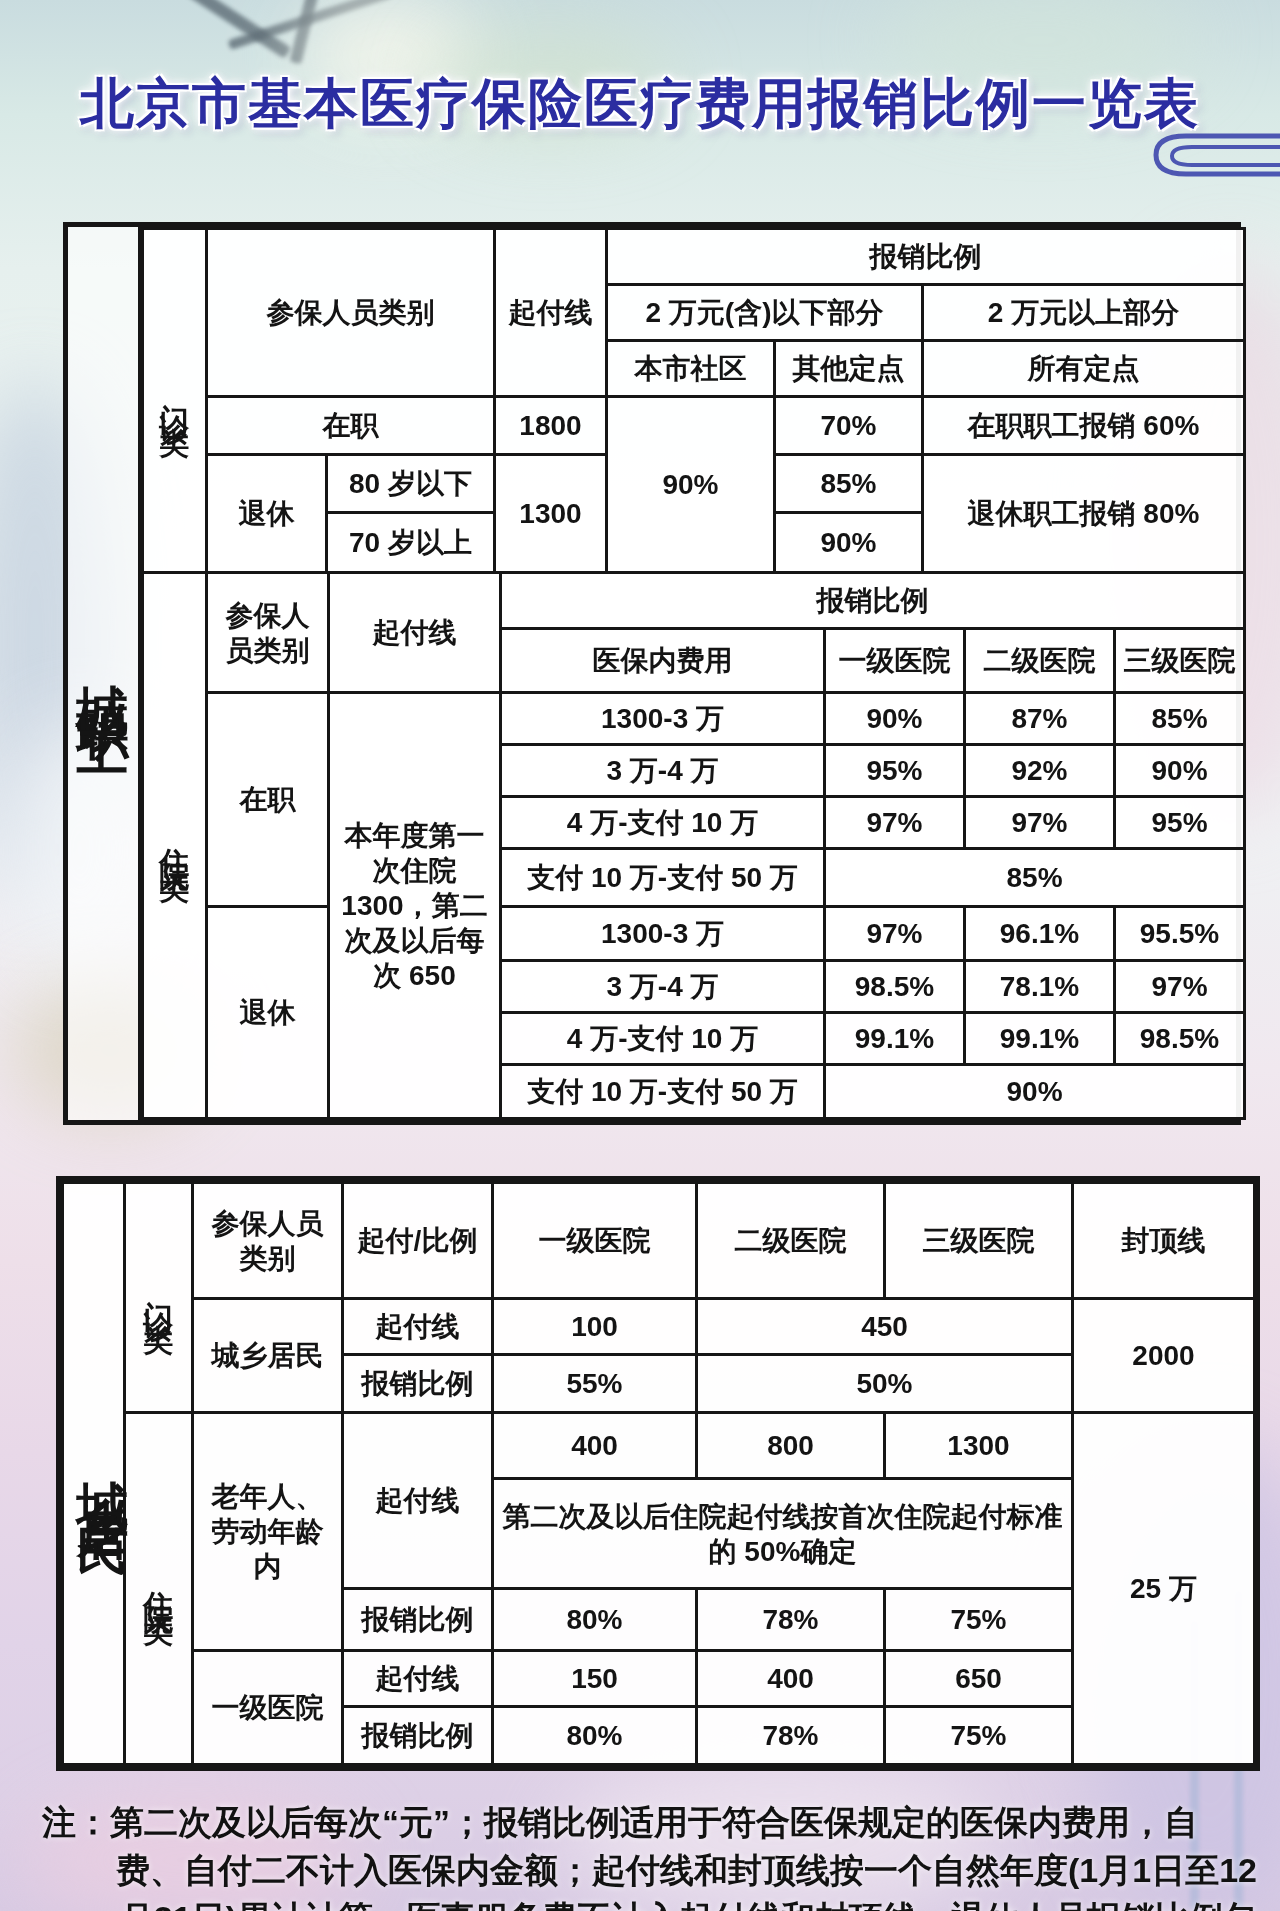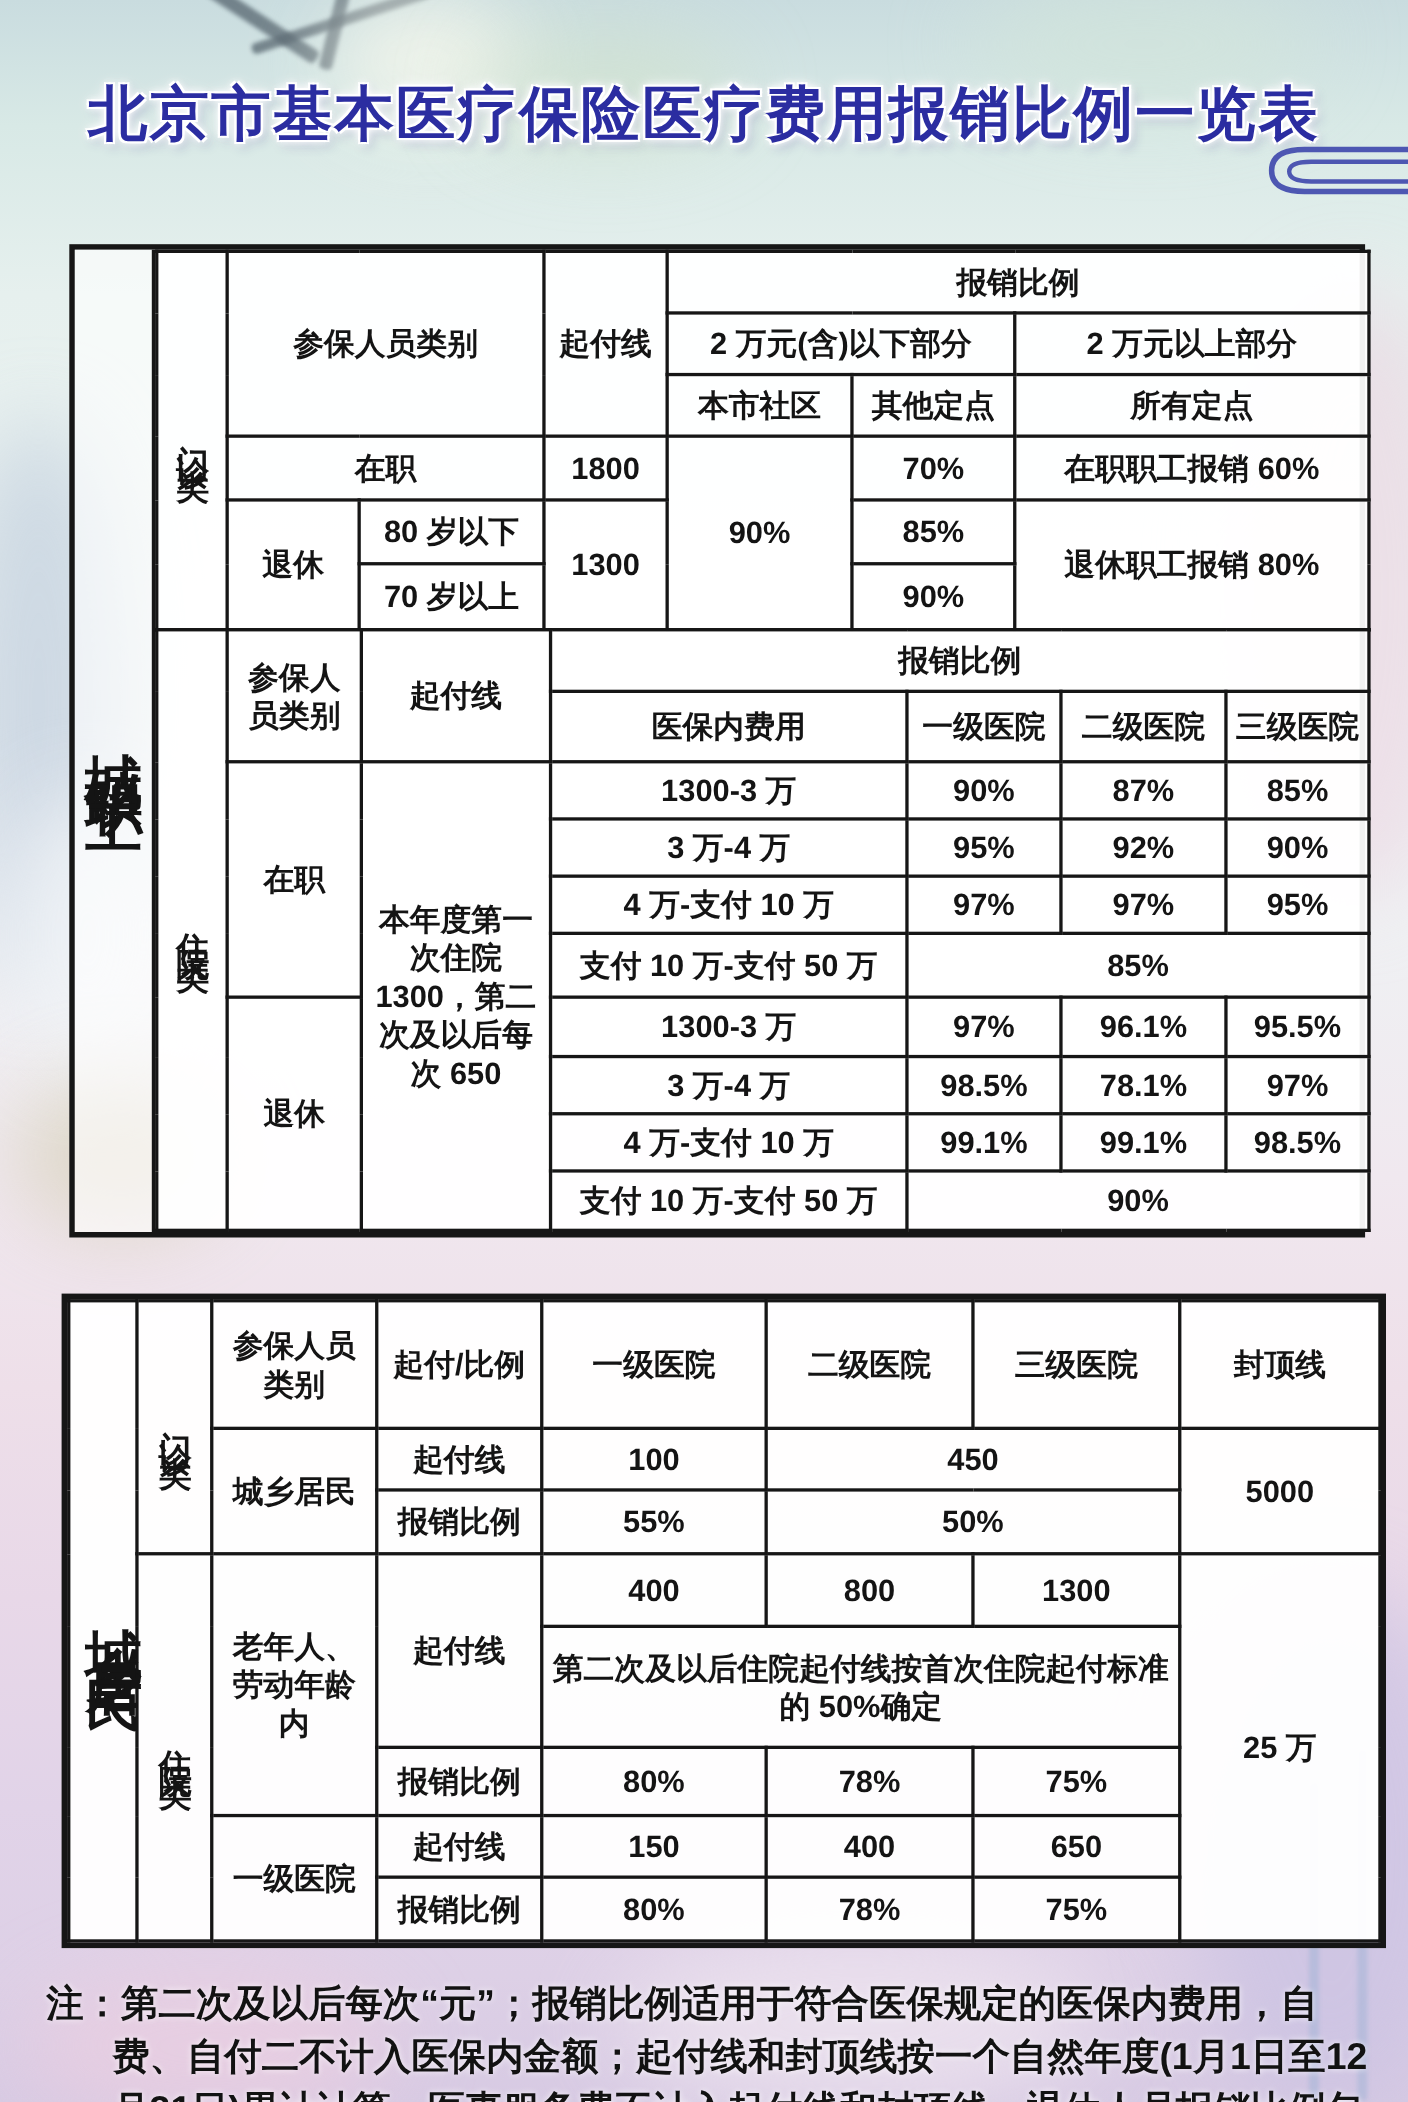--- a/index.html
+++ b/index.html
@@ -54,21 +54,21 @@
   .rB3,.rB4,.rB5{height:52px}.rB6{height:58px}
   .rB7{height:54px}.rB8,.rB9{height:52px}.rB10{height:54px}
   .rC0{height:116px}.rC1{height:56px}.rC2{height:58px}.rC3{height:66px}
   .rC4{height:110px}.rC5{height:62px}.rC6{height:56px}.rC7{height:58px}
   
   .note{
     position:absolute;left:42px;top:1798px;width:1215px;z-index:3;
     font-size:34px;font-weight:700;line-height:48px;color:#121212;
     text-shadow:0 0 6px rgba(255,255,255,.8);
   }
-  .note .indent{padding-left:60px;}
+  .note .indent{padding-left:60px;text-align:right;}
 </style>
 </head>
 <body>
 
 <div class="bg">
   <div class="branch" style="left:150px;top:6px;width:150px;height:13px;transform:rotate(33deg);"></div>
   <div class="branch" style="left:225px;top:14px;width:170px;height:10px;transform:rotate(-18deg);"></div>
   <div class="branch" style="left:298px;top:-8px;width:12px;height:72px;transform:rotate(14deg);"></div>
   <div class="wash" style="left:300px;top:0px;width:180px;height:110px;background:#f5f7ec;opacity:.9;"></div>
   <div class="wash" style="left:430px;top:30px;width:240px;height:100px;background:#cfe0c6;opacity:.55;"></div>
@@ -239,21 +239,21 @@
       <td>一级医院</td>
       <td>二级医院</td>
       <td>三级医院</td>
       <td>封顶线</td>
     </tr>
     <tr class="rC1">
       <td rowspan="2">城乡居民</td>
       <td>起付线</td>
       <td>100</td>
       <td colspan="2">450</td>
-      <td rowspan="2">5000</td>
+      <td rowspan="2">2000</td>
     </tr>
     <tr class="rC2">
       <td>报销比例</td>
       <td>55%</td>
       <td colspan="2">50%</td>
     </tr>
     <tr class="rC3">
       <td class="vcell" rowspan="5"><span class="vtext vt-section">住院类</span></td>
       <td rowspan="3">老年人、劳动年龄内</td>
       <td rowspan="2">起付线</td>

